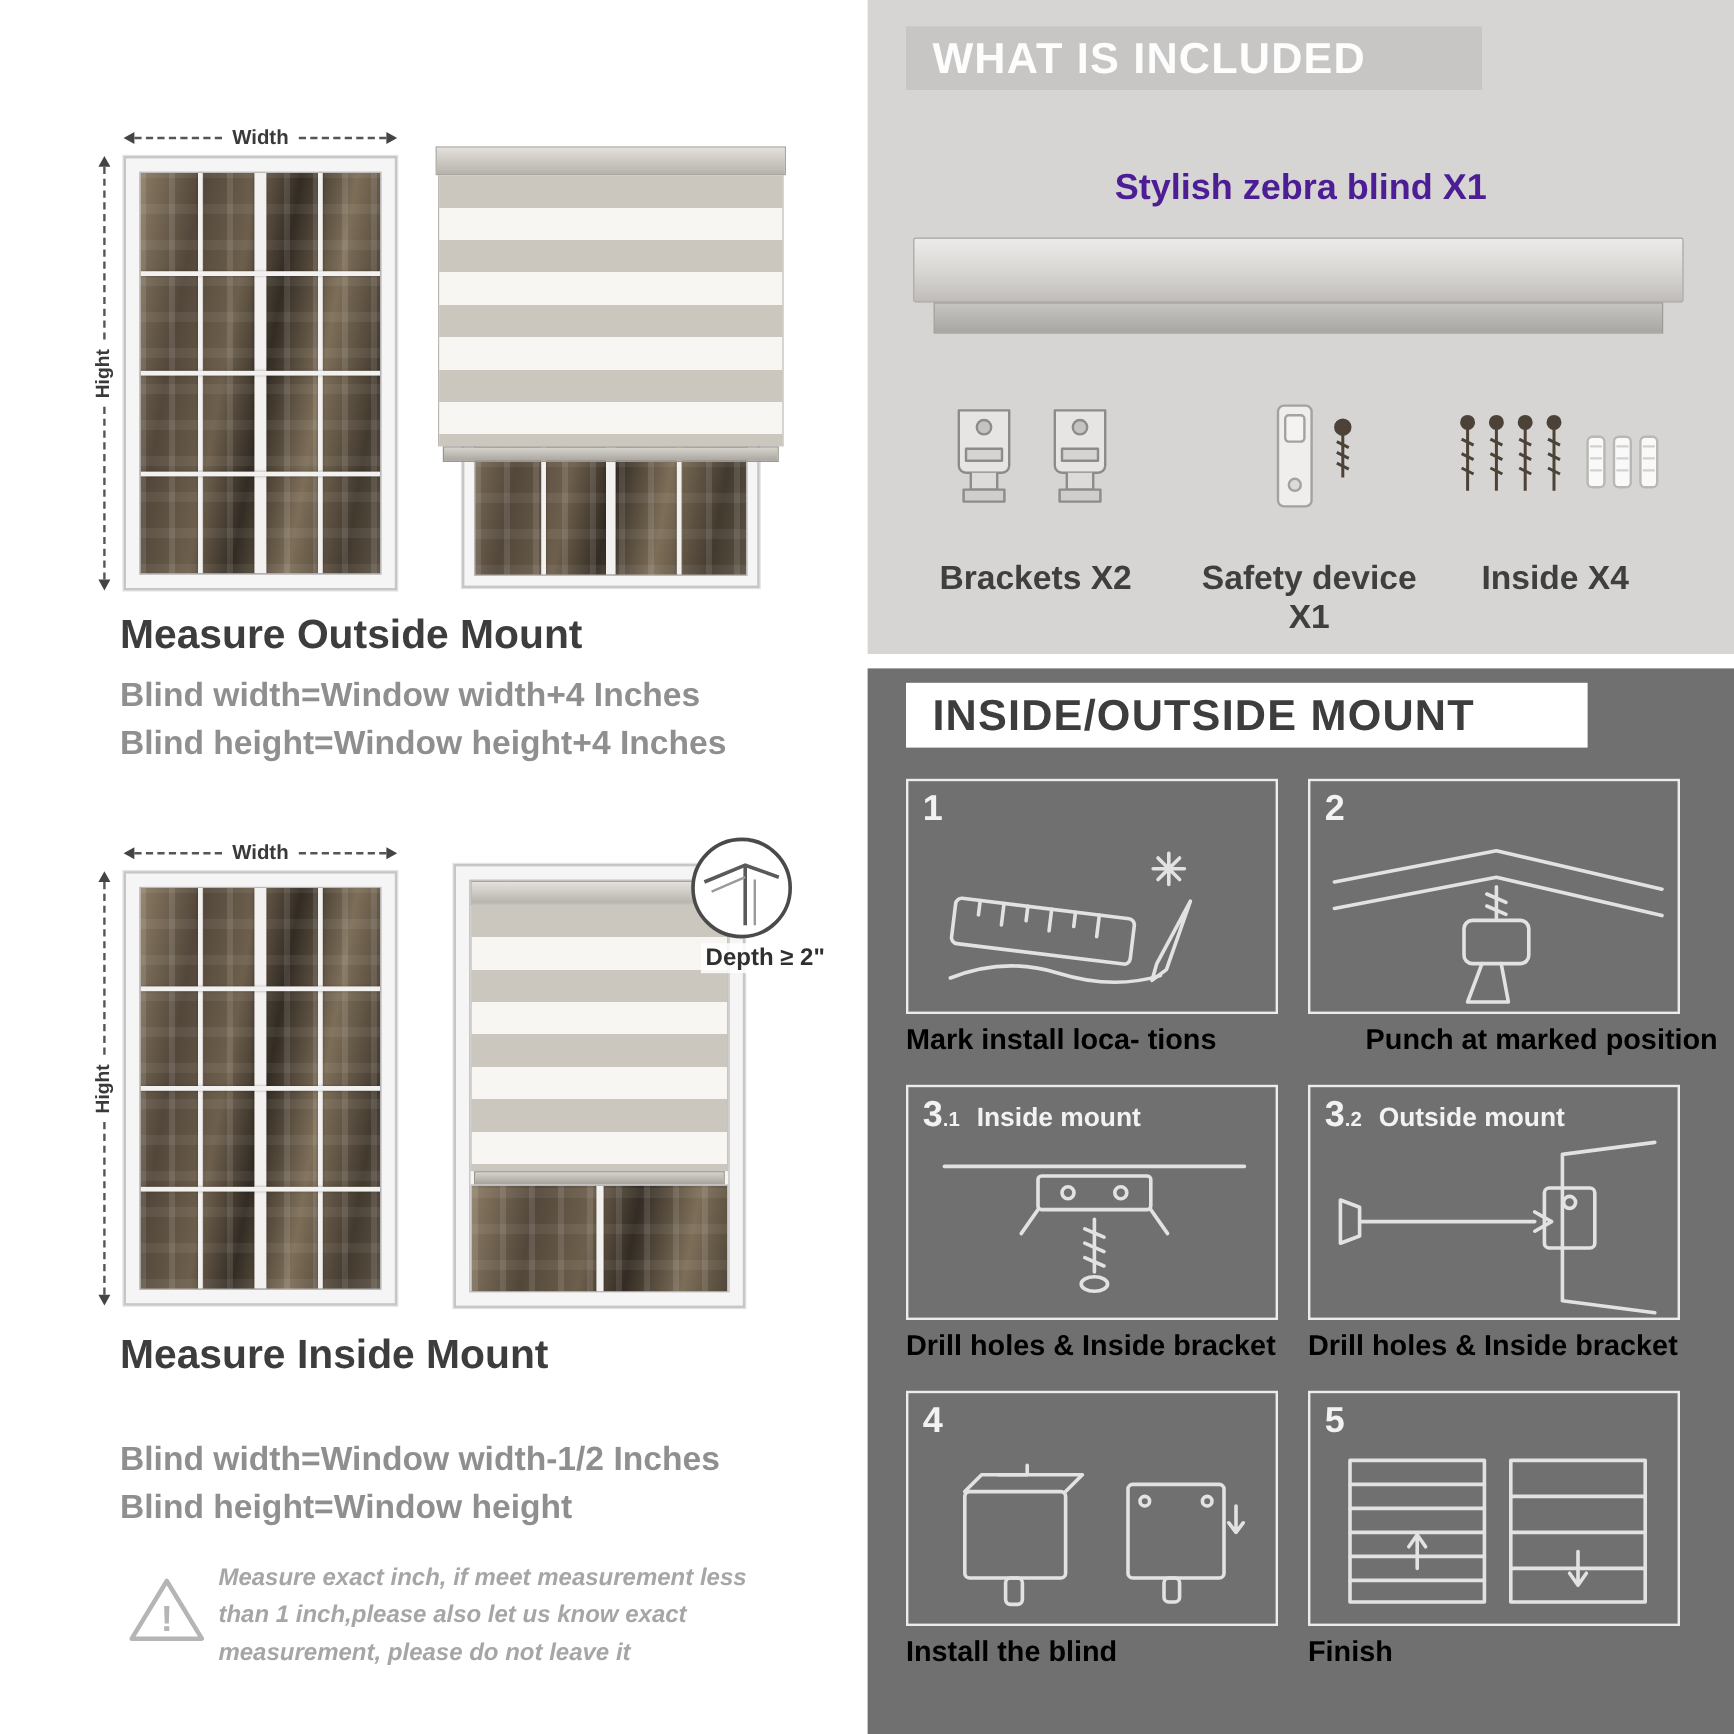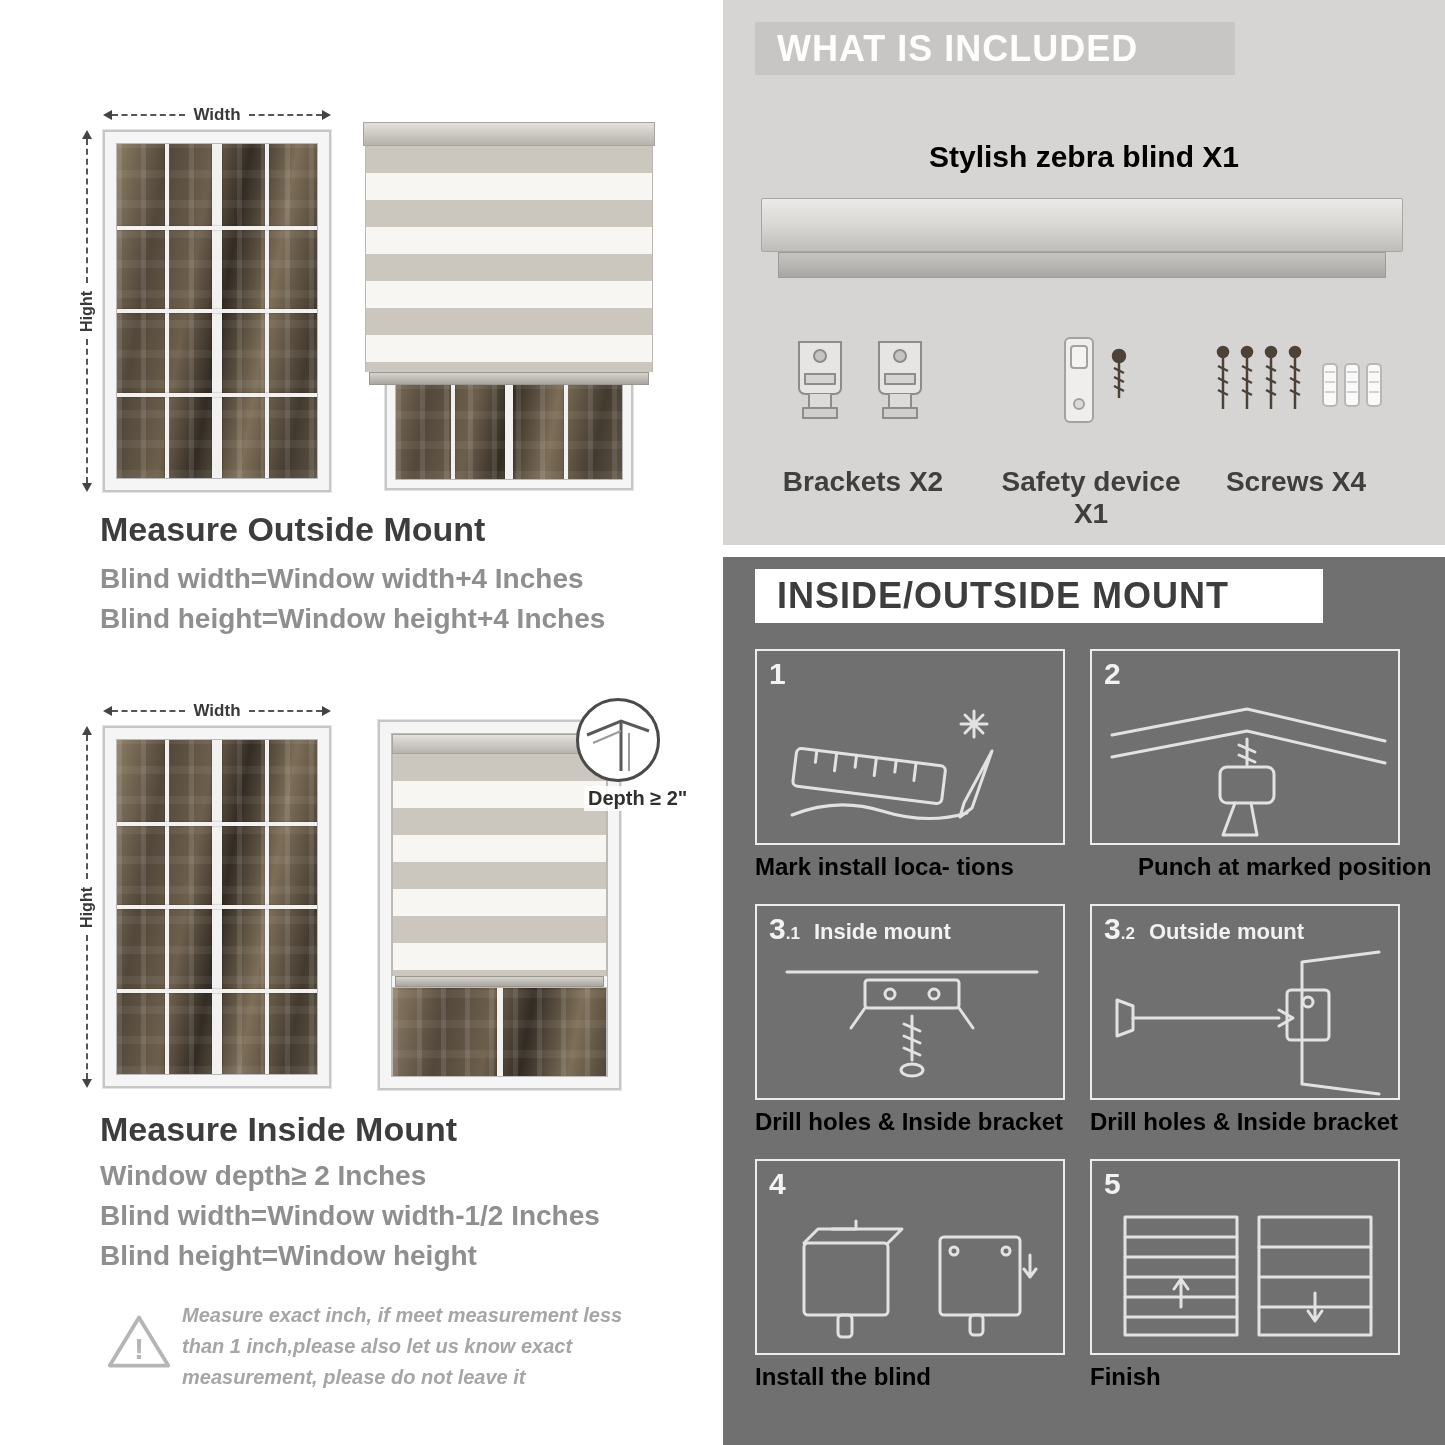--- a/index.html
+++ b/index.html
@@ -153,36 +153,35 @@
       </g>
       <g fill="none" stroke="#9a9a9a" stroke-width="2">
         <path d="M50 32 V70"></path>
         <path d="M14 42 L42 30"></path>
       </g>
     </svg>
   </div>
   <div class="abs" style="left:584px;top:786px;font-size:20px;font-weight:bold;color:#2f2f2f;z-index:3;background:rgba(255,255,255,0.85);padding:1px 4px;">Depth ≥ 2"</div>
 
   <div class="abs h1" style="left:100px;top:1110px;">Measure Inside Mount</div>
-  <div class="abs graytext" style="left:100px;top:1160px;">Window depth≥ 2 Inches</div>
   <div class="abs graytext" style="left:100px;top:1200px;">Blind width=Window width-1/2 Inches</div>
   <div class="abs graytext" style="left:100px;top:1240px;">Blind height=Window height</div>
 
   <svg class="abs" style="left:106px;top:1312px;" width="66" height="60" viewBox="0 0 70 62">
     <path d="M35 5 L66 56 H4 Z" fill="none" stroke="#b5b5b5" stroke-width="4" stroke-linejoin="round"></path>
     <text x="35" y="49" font-size="32" font-weight="bold" fill="#b5b5b5" text-anchor="middle" font-family="Liberation Sans, sans-serif">!</text>
   </svg>
   <div class="abs note-text" style="left:182px;top:1300px;width:450px;">Measure exact inch, if meet measurement less than 1 inch,please also let us know exact measurement, please do not leave it</div>
 
   <div class="abs" style="left:723px;top:0;width:722px;height:545px;background:var(--right-bg);">
     <div class="abs banner light" style="left:32px;top:22px;width:480px;height:53px;">
       <span>WHAT IS INCLUDED</span>
     </div>
 
-    <div class="abs" style="left:0;top:140px;width:722px;text-align:center;font-size:30px;font-weight:bold;color:#000000;">Stylish zebra blind X1</div>
+    <div class="abs" style="left:0;top:140px;width:722px;text-align:center;font-size:30px;font-weight:bold;color:#4c1d95;">Stylish zebra blind X1</div>
 
     <div class="abs" style="left:38px;top:198px;width:642px;height:54px;border:1px solid #a9a7a4;border-radius:2px;
          background:linear-gradient(180deg,#edebe9 0%,#d7d5d2 55%,#bfbcb9 100%);"></div>
     <div class="abs" style="left:55px;top:252px;width:608px;height:26px;border:1px solid #9d9b98;
          background:linear-gradient(180deg,#c6c4c1,#a9a7a4);"></div>
 
     <svg class="abs" style="left:66px;top:336px;" width="62" height="88" viewBox="0 0 62 88">
       <g stroke="#8d8c8a" stroke-width="2" fill="#e6e5e3" stroke-linejoin="round">
         <path d="M10 6 h42 v46 a6 6 0 0 1 -6 6 h-30 a6 6 0 0 1 -6 -6 z"></path>
         <circle cx="31" cy="20" r="6" fill="#c4c3c1"></circle>
@@ -248,21 +247,21 @@
           </g>
         <g transform="translate(156,24)">
             <rect x="0" y="0" width="14" height="42" rx="4"></rect>
             <path d="M2 8 h10 M2 18 h10 M2 28 h10" stroke="#d2d1cf"></path>
           </g>
       </g>
     </svg>
 
     <div class="item-label" style="left:40px;width:200px;">Brackets X2</div>
     <div class="item-label" style="left:258px;width:220px;">Safety device X1</div>
-    <div class="item-label" style="left:498px;width:150px;">Screws X4</div>
+    <div class="item-label" style="left:498px;width:150px;">Inside X4</div>
   </div>
 
   <div class="abs" style="left:723px;top:557px;width:858px;height:888px;background:var(--dark-bg);">
     <div class="abs banner white" style="left:32px;top:12px;width:568px;height:54px;">
       <span>INSIDE/OUTSIDE MOUNT</span>
     </div>
 
     <div class="panel" style="left:32px;top:92px;">
       <div class="step-head">
         <span class="step-num">1</span>

